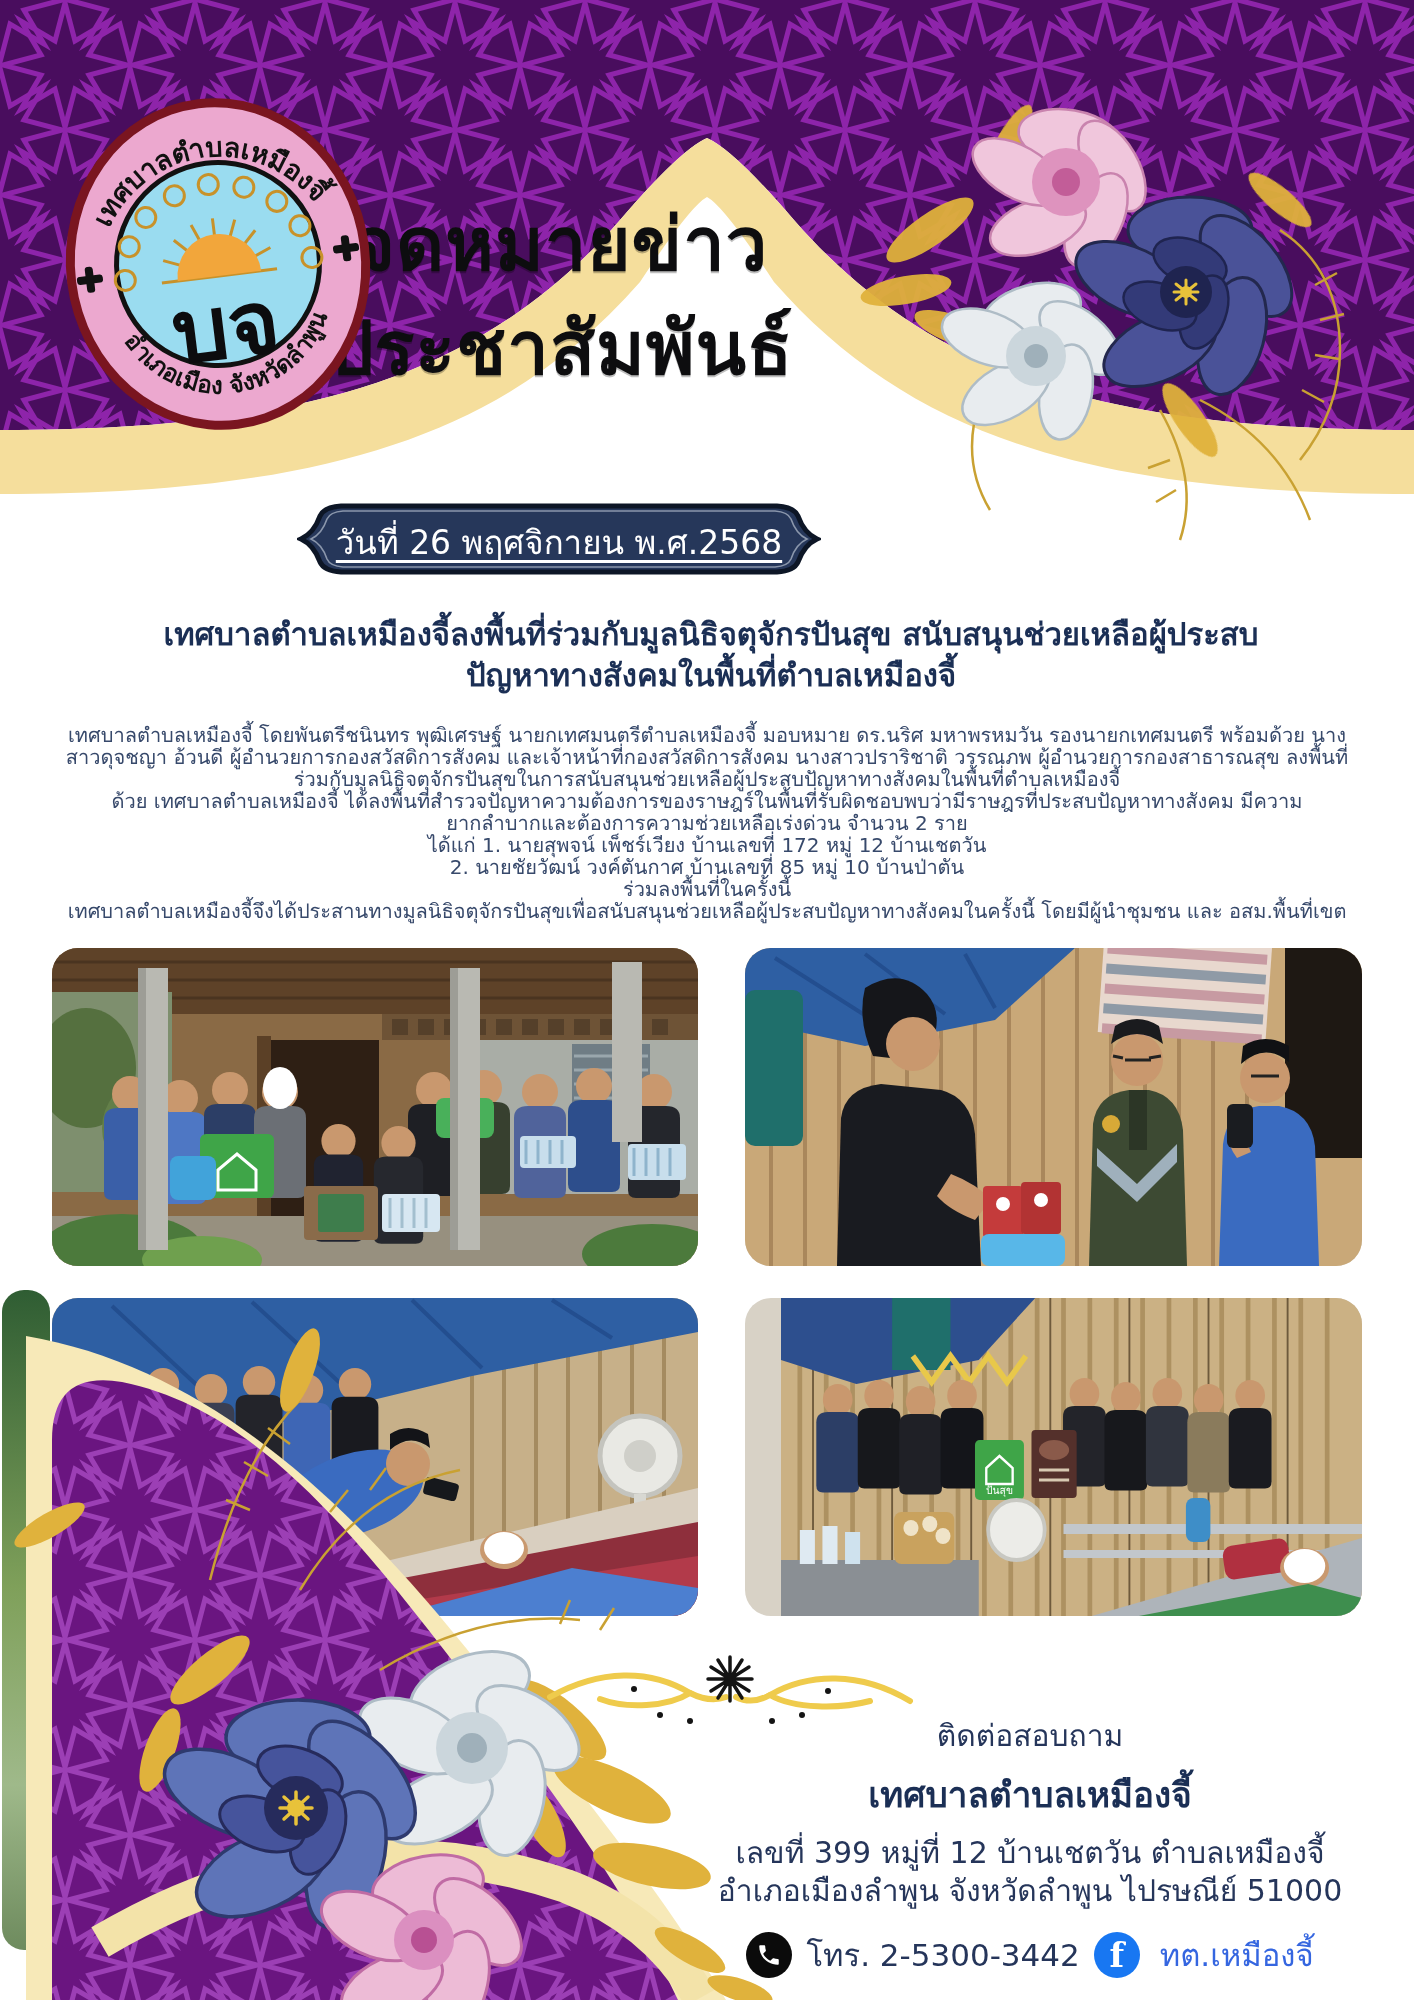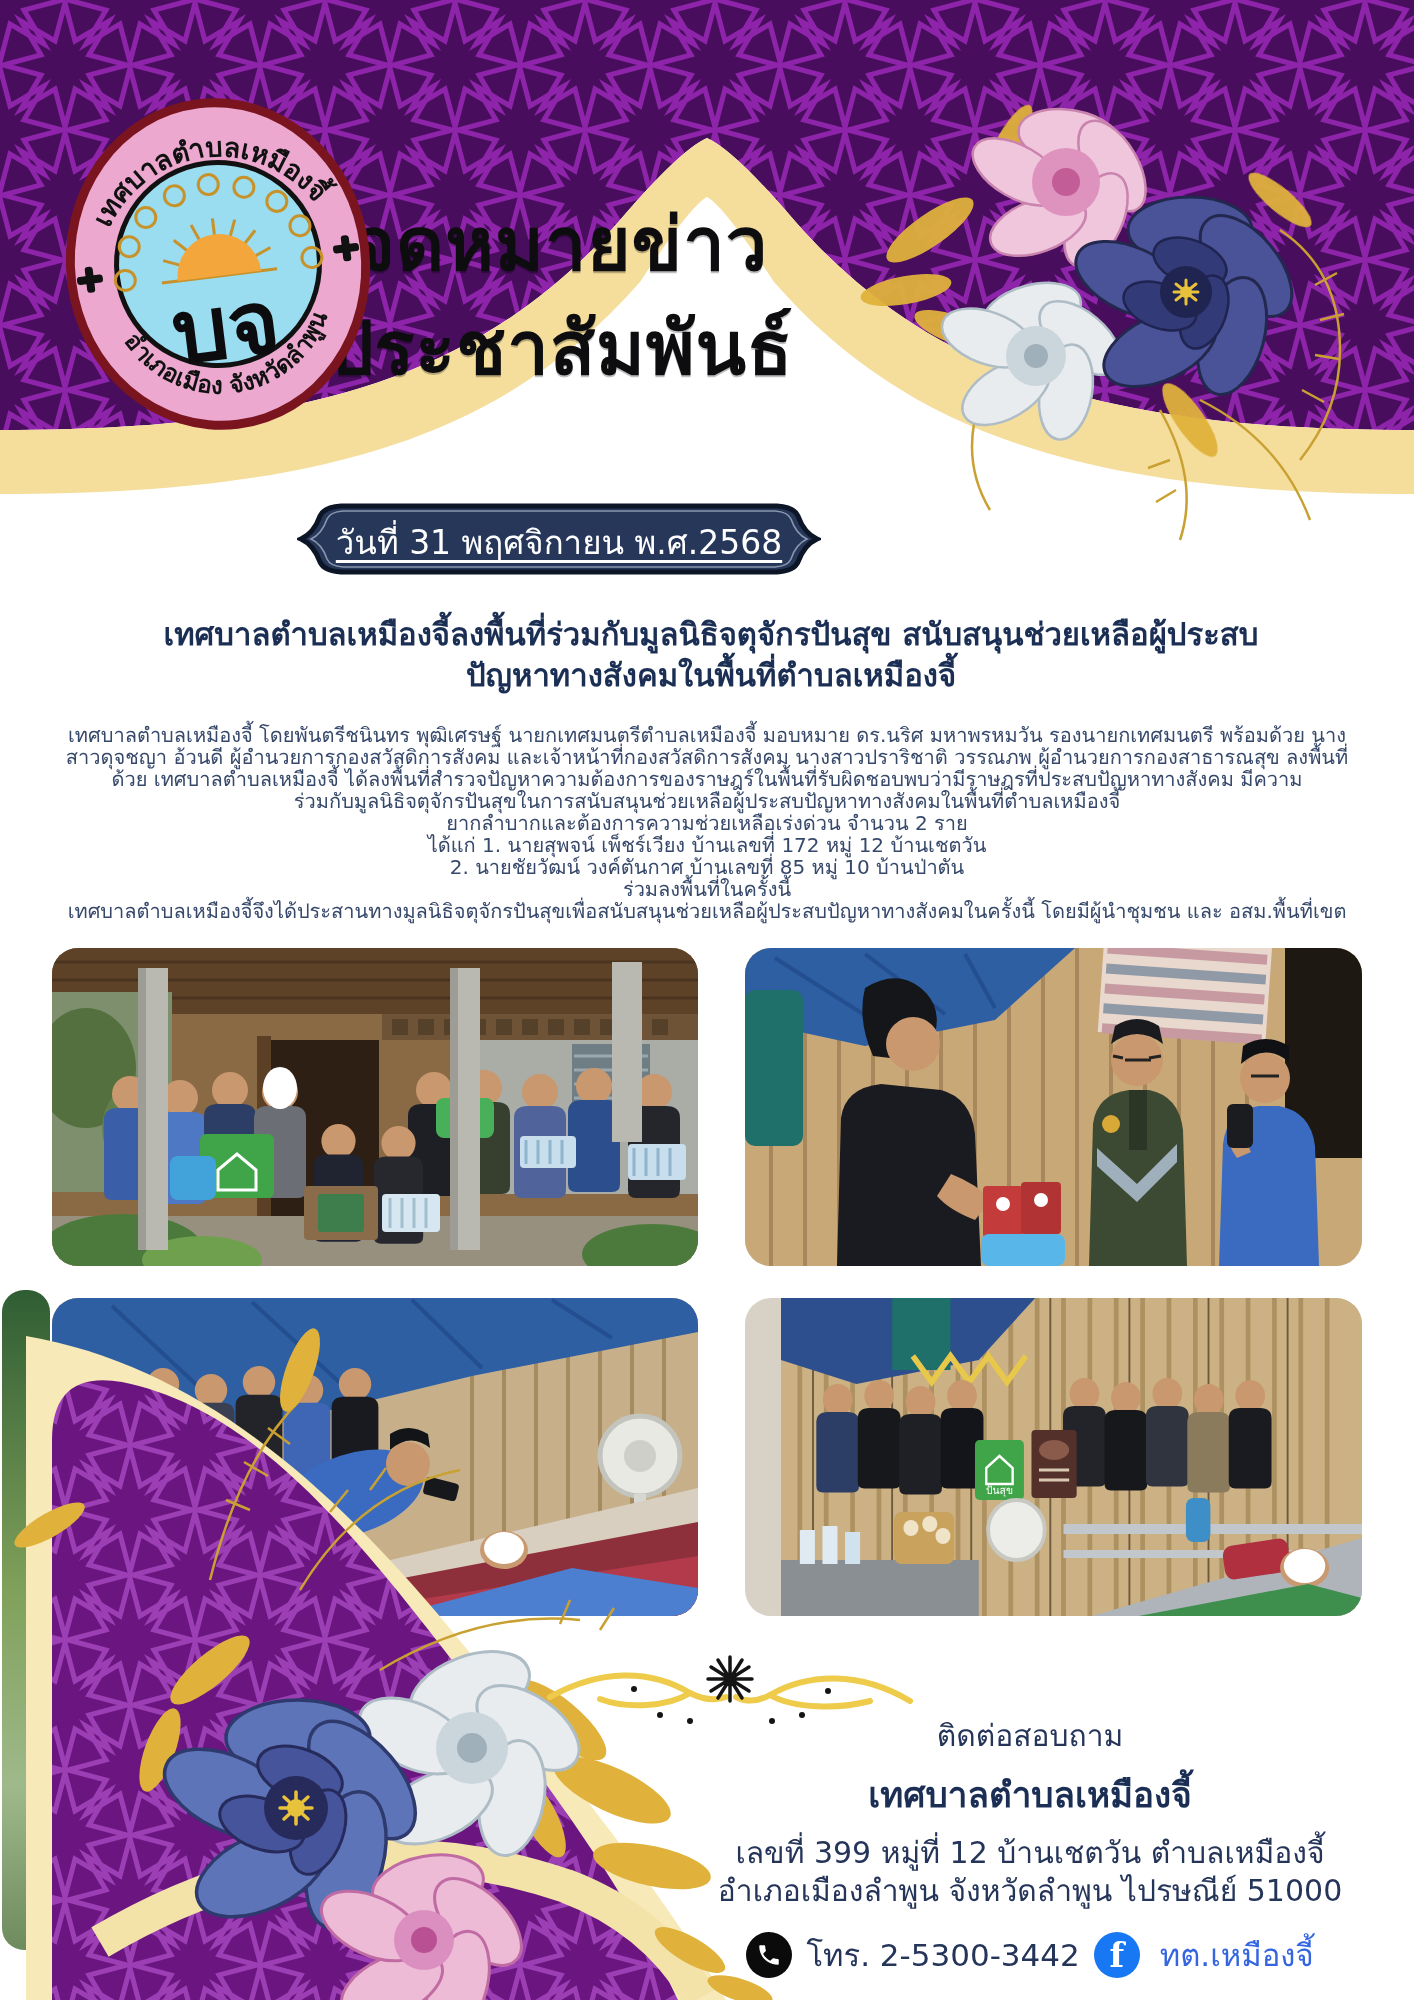--- a/index.html
+++ b/index.html
@@ -161,33 +161,33 @@
   <div id="title-block" class="abs">
     <div>จดหมายข่าว</div>
     <div>ประชาสัมพันธ์</div>
   </div>
 
   <div id="date-banner" class="abs">
     <svg width="524" height="78" viewBox="0 0 524 78">
       <path d="M4,39 Q17,33 23,16 Q27,7 44,6 L480,6 Q497,7 501,16 Q507,33 520,39 Q507,45 501,62 Q497,71 480,72 L44,72 Q27,71 23,62 Q17,45 4,39 Z" fill="#26375A" stroke="#0D1626" stroke-width="5"></path>
       <path d="M14,39 Q25,34 30,19 Q33,12 46,11 L478,11 Q491,12 494,19 Q499,34 510,39 Q499,44 494,59 Q491,66 478,67 L46,67 Q33,66 30,59 Q25,44 14,39 Z" fill="none" stroke="#8B97AC" stroke-width="1.6"></path>
     </svg>
-    <div class="txt">วันที่ 31 พฤศจิกายน พ.ศ.2568</div>
+    <div class="txt">วันที่ 26 พฤศจิกายน พ.ศ.2568</div>
   </div>
 
   <div id="headline" class="abs">
     <div>เทศบาลตำบลเหมืองจี้ลงพื้นที่ร่วมกับมูลนิธิจตุจักรปันสุข สนับสนุนช่วยเหลือผู้ประสบ</div>
     <div>ปัญหาทางสังคมในพื้นที่ตำบลเหมืองจี้</div>
   </div>
 
   <div id="body-text" class="abs">
     <div>เทศบาลตำบลเหมืองจี้ โดยพันตรีชนินทร พุฒิเศรษฐ์ นายกเทศมนตรีตำบลเหมืองจี้ มอบหมาย ดร.นริศ มหาพรหมวัน รองนายกเทศมนตรี พร้อมด้วย นาง</div>
     <div>สาวดุจชญา อ้วนดี ผู้อำนวยการกองสวัสดิการสังคม และเจ้าหน้าที่กองสวัสดิการสังคม นางสาวปราริชาติ วรรณภพ ผู้อำนวยการกองสาธารณสุข ลงพื้นที่</div>
+    <div>ร่วมกับมูลนิธิจตุจักรปันสุขในการสนับสนุนช่วยเหลือผู้ประสบปัญหาทางสังคมในพื้นที่ตำบลเหมืองจี้</div>
     <div>ด้วย เทศบาลตำบลเหมืองจี้ ได้ลงพื้นที่สำรวจปัญหาความต้องการของราษฎร์ในพื้นที่รับผิดชอบพบว่ามีราษฎรที่ประสบปัญหาทางสังคม มีความ</div>
-    <div>ร่วมกับมูลนิธิจตุจักรปันสุขในการสนับสนุนช่วยเหลือผู้ประสบปัญหาทางสังคมในพื้นที่ตำบลเหมืองจี้</div>
     <div>ยากลำบากและต้องการความช่วยเหลือเร่งด่วน จำนวน 2 ราย</div>
     <div>ได้แก่ 1. นายสุพจน์ เพ็ชร์เวียง บ้านเลขที่ 172 หมู่ 12 บ้านเชตวัน</div>
     <div>2. นายชัยวัฒน์ วงค์ตันกาศ บ้านเลขที่ 85 หมู่ 10 บ้านป่าตัน</div>
     <div>ร่วมลงพื้นที่ในครั้งนี้</div>
     <div>เทศบาลตำบลเหมืองจี้จึงได้ประสานทางมูลนิธิจตุจักรปันสุขเพื่อสนับสนุนช่วยเหลือผู้ประสบปัญหาทางสังคมในครั้งนี้ โดยมีผู้นำชุมชน และ อสม.พื้นที่เขต</div>
   </div>
 
   <div class="photo abs" style="left:52px;top:948px;width:646px;height:318px;">
     <svg viewBox="0 0 646 318" preserveAspectRatio="none">
       <rect width="646" height="318" fill="#8A6A45"></rect>

